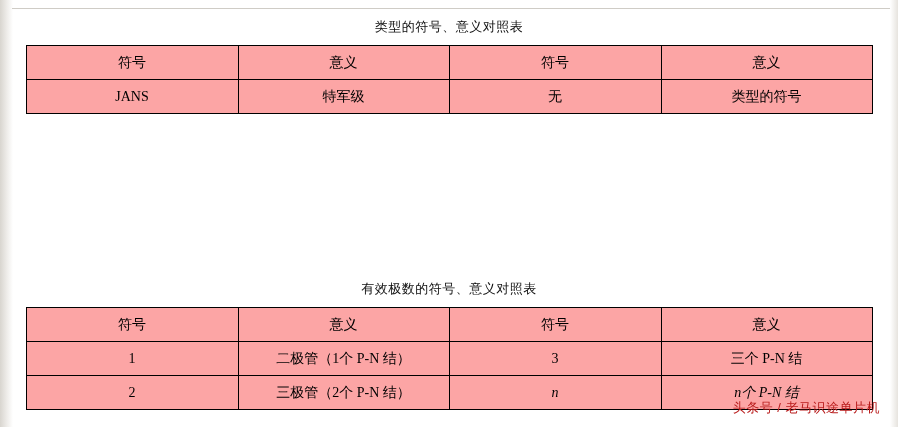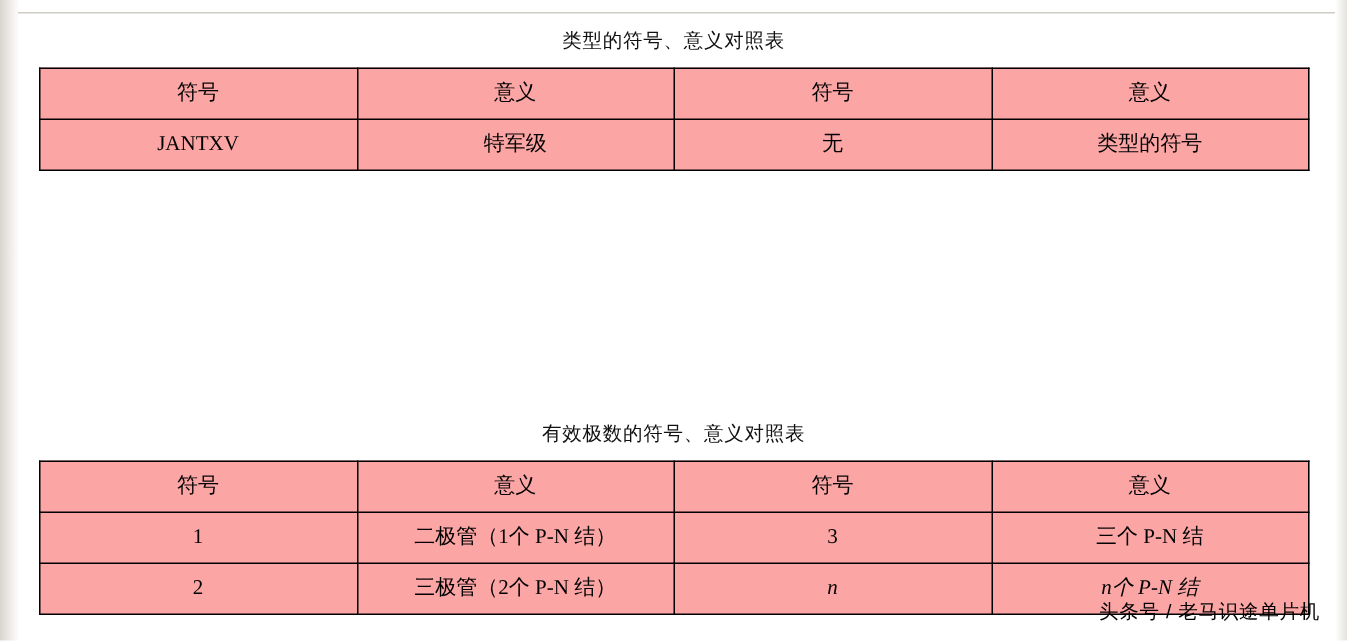--- a/index.html
+++ b/index.html
@@ -91,21 +91,21 @@
   col.c4 { width: 211px; }
 
   #section1 { top: 18px; }
   #section2 { top: 252px; margin-top: 28px; }
 
   .watermark {
     position: absolute;
     right: 18px;
     bottom: 10px;
     font-size: 13px;
-    color: #000000;
+    color: #b91c1c;
     font-family: "Liberation Sans", sans-serif;
     letter-spacing: 0.5px;
   }
 </style>
 </head>
 <body>
 
 <div class="page">
 
   <div class="edge-left"></div>
@@ -124,21 +124,21 @@
       <thead>
         <tr>
           <td class="cjk">符号</td>
           <td class="cjk">意义</td>
           <td class="cjk">符号</td>
           <td class="cjk">意义</td>
         </tr>
       </thead>
       <tbody>
         <tr>
-          <td>JANTXV</td>
+          <td>JANS</td>
           <td class="cjk">特军级</td>
           <td class="cjk">无</td>
           <td class="cjk">类型的符号</td>
         </tr>
       </tbody>
     </table>
   </div>
 
   <div class="section" id="section2">
     <div class="section-title">有效极数的符号、意义对照表</div>

